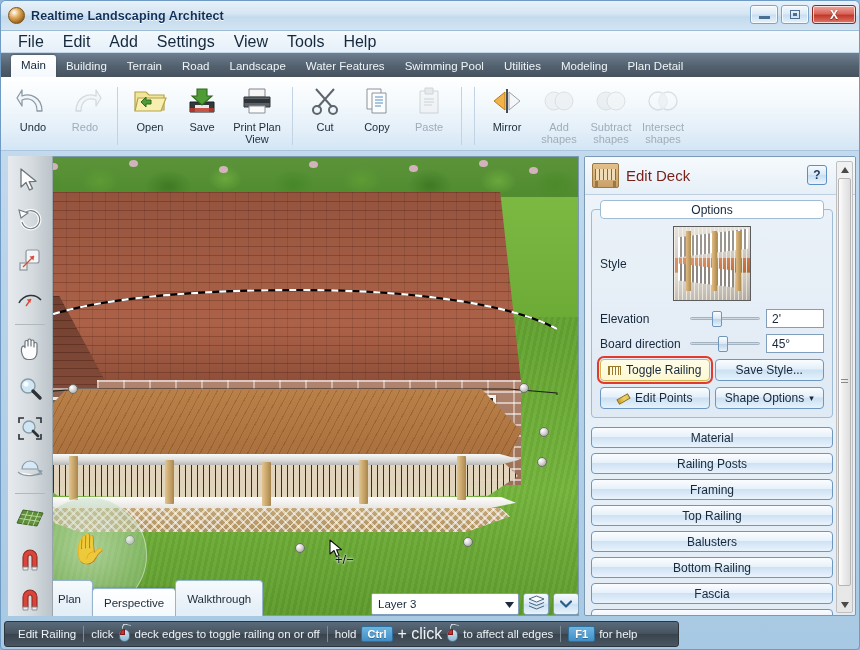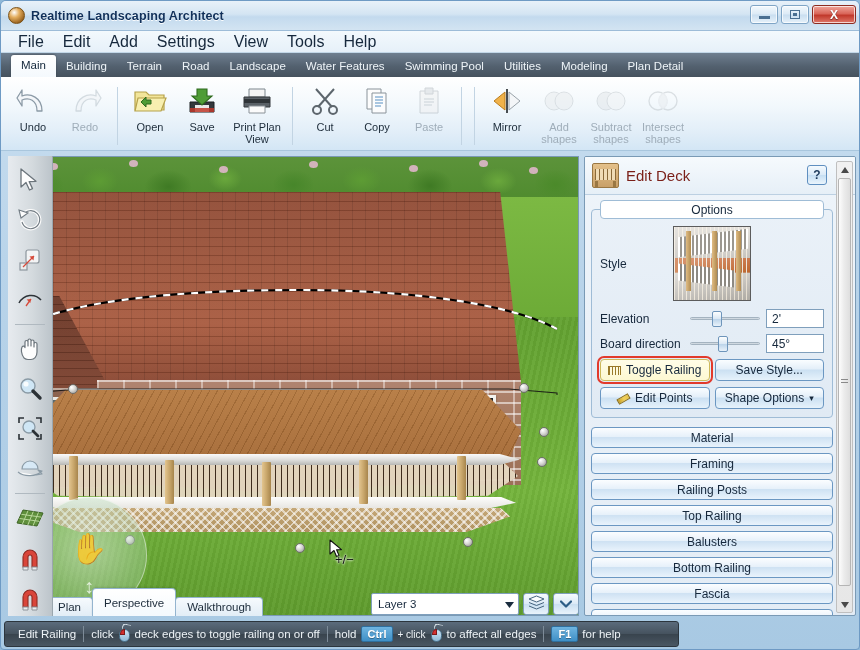--- a/index.html
+++ b/index.html
@@ -279,21 +279,21 @@
     position:absolute; left:6px; top:13px; font-size:13px; color:#101010;
     font-family:"Liberation Sans", sans-serif; text-shadow:0 0 2px #fff, 0 0 3px #fff;
   }
 
   
   .vpbottom {
     position:absolute; left:7px; top:585px; width:571px; height:30px;
     display:flex; align-items:flex-end;
   }
   .vtab {
-    height:19px; padding:0 11px; margin-right:-1px;
+    height:36px; padding:0 11px; margin-right:-1px;
     display:flex; align-items:center; font-size:11.5px; color:#1c2b3a;
     background:linear-gradient(180deg,#f6fafd 0%,#e2edf6 100%);
     border:1px solid #94b4cf; border-bottom:none; border-radius:4px 4px 0 0;
   }
   .vtab.active {
     height:28px; background:linear-gradient(180deg,#ffffff 0%,#f4f9fd 100%);
     box-shadow:0 -1px 2px rgba(0,0,0,.12);
   }
   .layerwrap { margin-left:auto; display:flex; align-items:center; gap:4px; padding-bottom:1px; }
   .layersel {
@@ -481,21 +481,21 @@
   }
   .mouse-ic .lclick {
     position:absolute; left:2px; top:3px; width:5px; height:6px;
     background:#d32f2f; border-radius:5px 0 0 0; border:1px solid #7e1a1a;
   }
   .mouse-ic .tail {
     position:absolute; left:4px; top:-2px; width:9px; height:6px;
     border-top:1.5px solid #cfd9e0; border-left:1.5px solid #cfd9e0;
     border-radius:4px 0 0 0; transform:rotate(10deg);
   }
-  .plus { font-size:10px; color:#eef3f7; }
+  .plus { font-size:16px; color:#eef3f7; }
 </style>
 </head>
 <body>
 
 <div id="app">
 
   <div class="titlebar">
     <div class="app-icon"></div>
     <div class="title-text">Realtime Landscaping Architect</div>
     <div class="winbtns">
@@ -924,22 +924,22 @@
           </div>
           <div class="pbtn">
             <span>Shape Options</span>
             <span class="chev">▾</span>
           </div>
         </div>
       </div>
 
       <div class="biglist">
         <div class="lbtn">Material</div>
+        <div class="lbtn">Railing Posts</div>
         <div class="lbtn">Framing</div>
-        <div class="lbtn">Railing Posts</div>
         <div class="lbtn">Top Railing</div>
         <div class="lbtn">Balusters</div>
         <div class="lbtn">Bottom Railing</div>
         <div class="lbtn">Fascia</div>
         <div class="lbtn">Skirting</div>
 
       </div>
 
     </div>
   </div>

